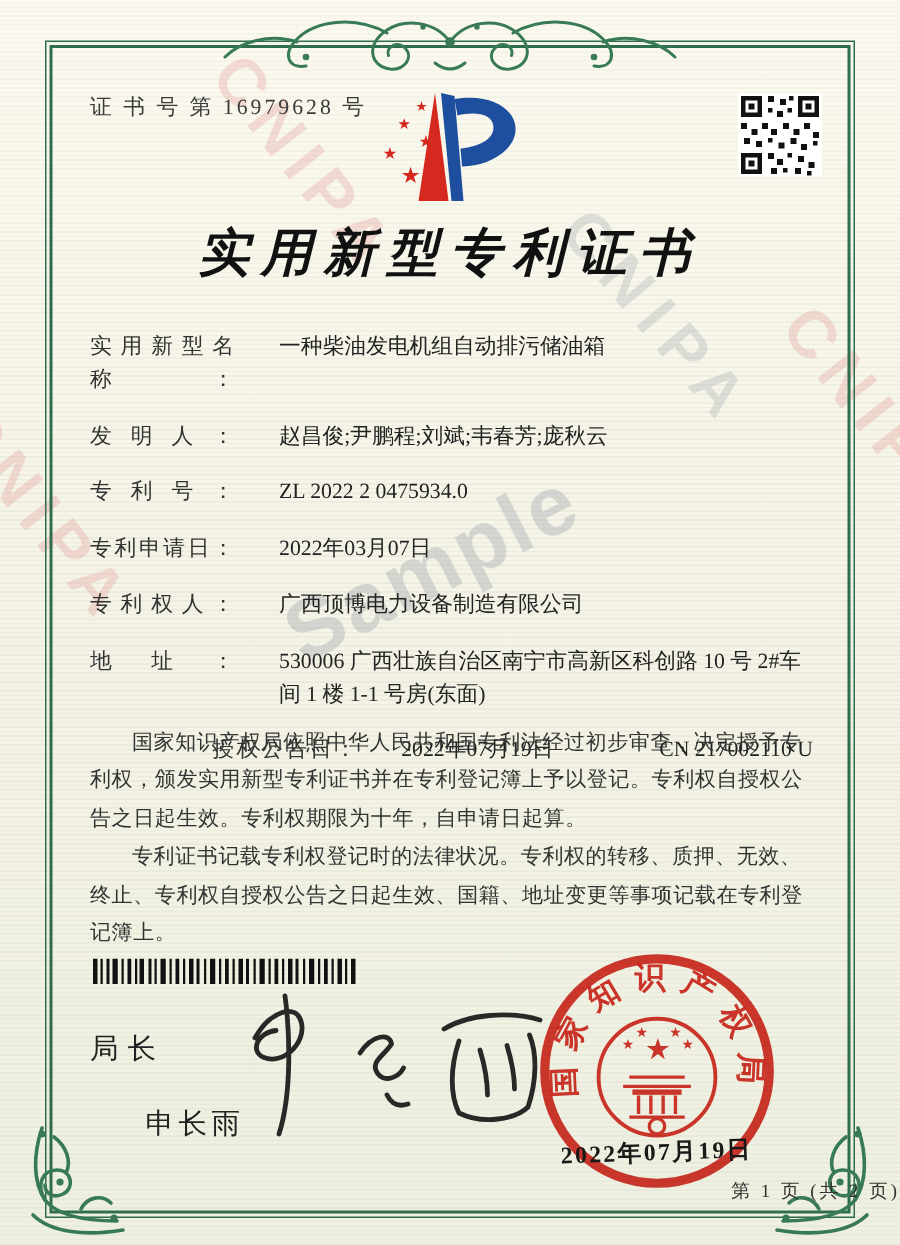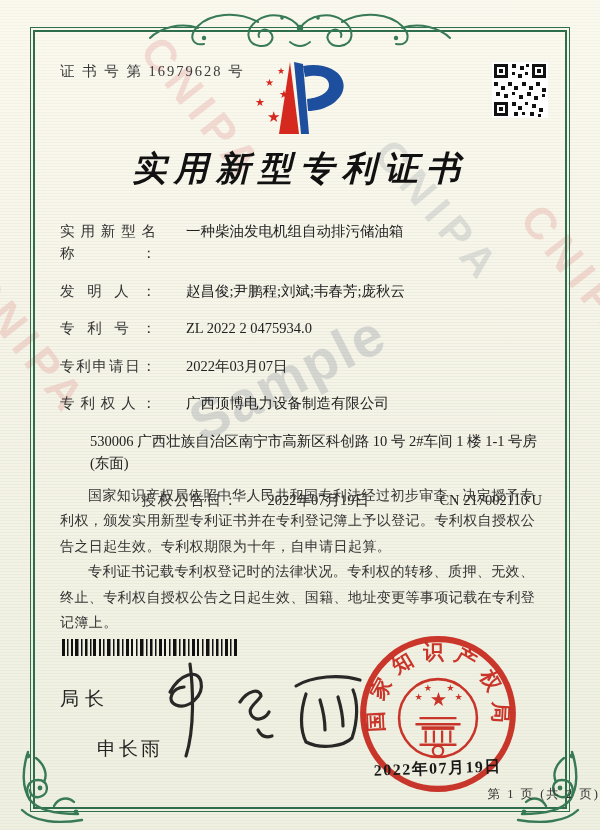--- a/index.html
+++ b/index.html
@@ -193,20 +193,21 @@
     </div>
     <div class="f-row">
       <span class="f-label">专利申请日：</span>
       <span class="f-value">2022年03月07日</span>
     </div>
     <div class="f-row">
       <span class="f-label">专利权人：</span>
       <span class="f-value">广西顶博电力设备制造有限公司</span>
     </div>
     <div class="f-row">
+      <span class="f-label">地址：</span>
       <span class="f-value">530006 广西壮族自治区南宁市高新区科创路 10 号 2#车间 1 楼 1-1 号房(东面)</span>
     </div>
     <div class="grant-row">
       <span class="pair">
         <span class="f-label">授权公告日：</span>
         <span class="f-value" style="flex:none;width:128px;">2022年07月19日</span>
       </span>
       <span class="pair pair2">
         <span class="f-value">CN 217002110 U</span>
       </span>

